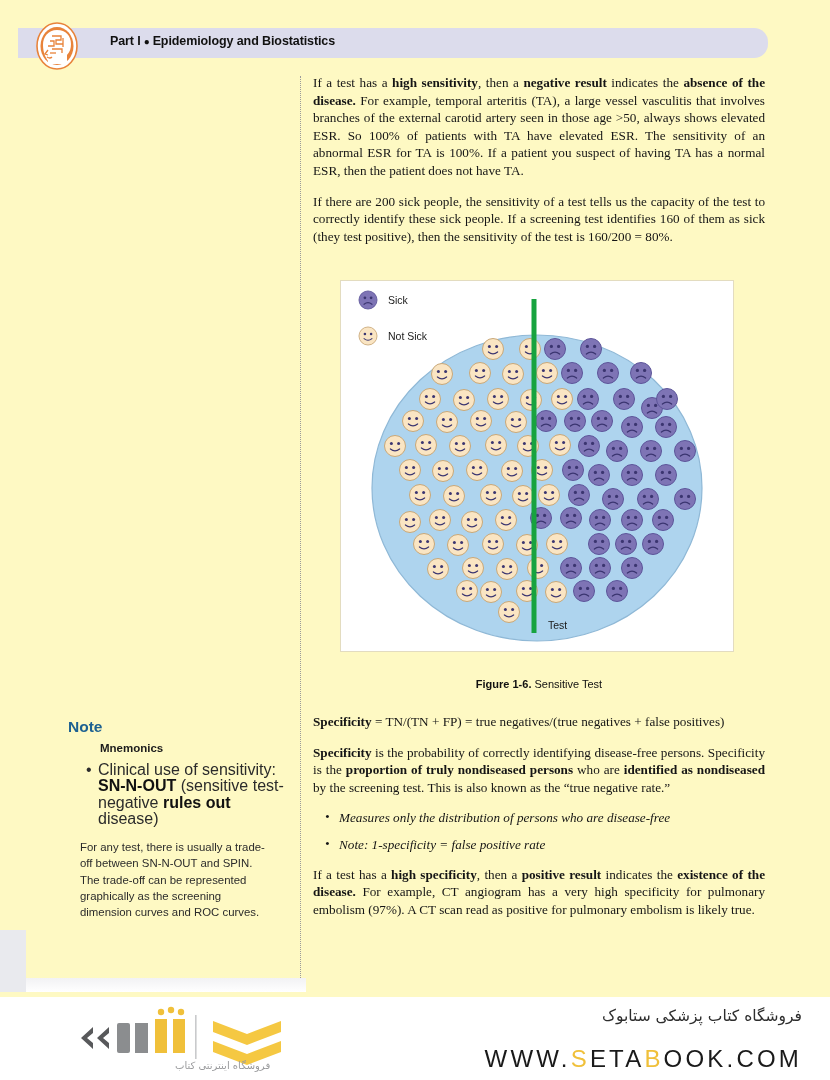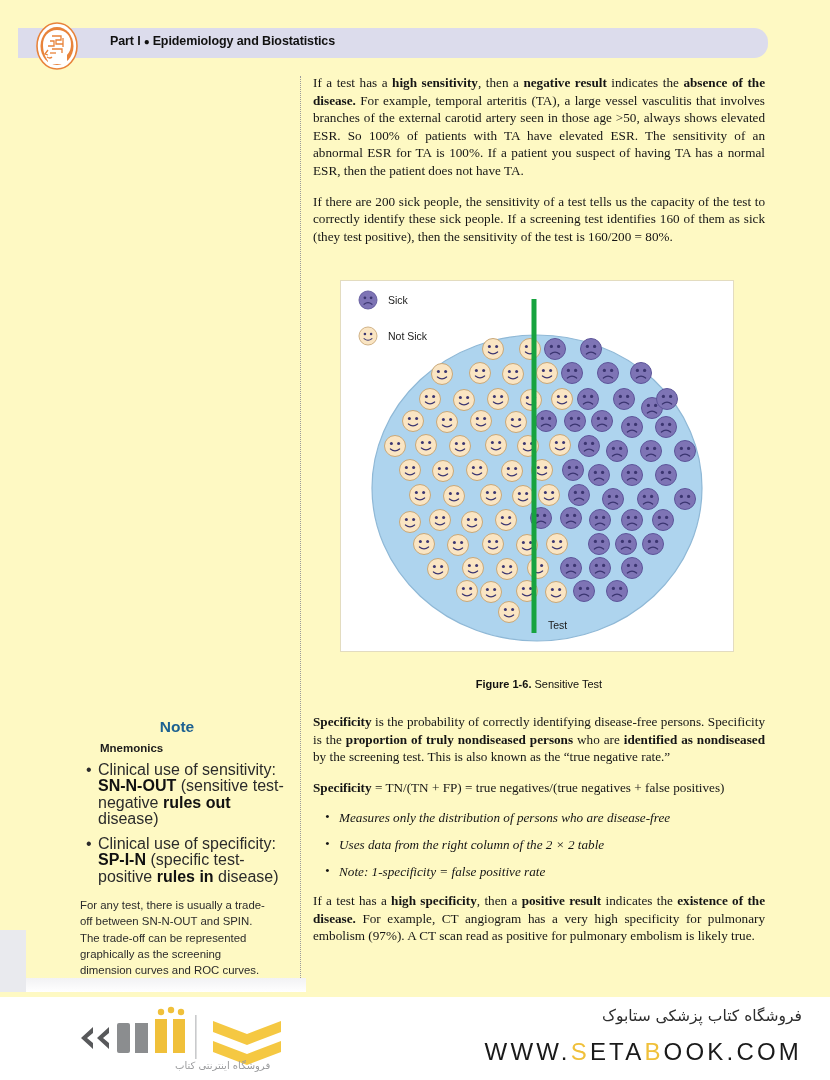--- a/index.html
+++ b/index.html
@@ -135,21 +135,20 @@
     position: absolute;
     left: 68px; top: 718px;
     width: 218px;
   }
   #note-heading {
     font-family: "Liberation Sans", sans-serif;
     font-weight: bold;
     font-size: 15.5px;
     color: #1d6191;
     margin: 0 0 6px 0;
-    text-align: center;
   }
   #note-sub {
     font-family: "Liberation Sans", sans-serif;
     font-weight: bold;
     font-size: 11.5px;
     color: #1b1b1b;
     margin: 0 0 8px 0;
     padding-left: 32px;
   }
   ul.note-list {
@@ -195,21 +194,21 @@
   #footer-right {
     position: absolute;
     right: 28px; top: 10px;
     text-align: right;
   }
   #footer-fa {
     font-family: "DejaVu Sans", sans-serif;
     font-size: 15.5px;
     color: #2d2d2d;
     direction: rtl;
-    margin-bottom: 13px;
+    margin-bottom: 20px;
     white-space: nowrap;
   }
   #footer-url {
     font-family: "Liberation Sans", sans-serif;
     font-size: 24px;
     letter-spacing: 3.2px;
     color: #1a1a1a;
     white-space: nowrap;
   }
   #footer-url .gold { color: #f0c03a; }
@@ -385,36 +384,34 @@
       <text x="207" y="348" font-family="Liberation Sans, sans-serif" font-size="10.5" fill="#1b1b1b">Test</text>
     </svg>
   </div>
 
   <div id="figure-caption">
     <span class="figlabel">Figure 1-6.</span>
     <span>Sensitive Test</span>
   </div>
 
   <div id="after-figure">
+    <p class="body-par nojust"><b>Specificity</b> = TN/(TN + FP) = true negatives/(true negatives + false positives)</p>
     <p class="body-par"><b>Specificity</b> is the probability of correctly identifying disease-free persons. Specificity is the <b>proportion of truly nondiseased persons</b> who are <b>identified as nondiseased</b> by the screening test. This is also known as the “true negative rate.”</p>
-    <p class="body-par nojust"><b>Specificity</b> = TN/(TN + FP) = true negatives/(true negatives + false positives)</p>
     <ul class="body-list">
       <li>Measures only the distribution of persons who are disease-free</li>
-      <li>Uses data from the right column of the 2 × 2 table</li>
       <li>Note: 1-specificity = false positive rate</li>
     </ul>
     <p class="body-par">If a test has a <b>high specificity</b>, then a <b>positive result</b> indicates the <b>existence of the disease.</b> For example, CT angiogram has a very high specificity for pulmonary embolism (97%). A CT scan read as positive for pulmonary embolism is likely true.</p>
   </div>
 
   <div id="note-box">
     <div id="note-heading">Note</div>
     <div id="note-sub">Mnemonics</div>
     <ul class="note-list">
       <li>Clinical use of sensitivity: <b>SN-N-OUT</b> (sensitive test-negative <b>rules out</b> disease)</li>
-      <li>Clinical use of specificity: <b>SP-I-N</b> (specific test-positive <b>rules in</b> disease)</li>
     </ul>
     <p id="note-tail">For any test, there is usually a trade-off between SN-N-OUT and SPIN. The trade-off can be represented graphically as the screening dimension curves and ROC curves.</p>
   </div>
 
   <div class="scan-blob" id="blob-c"></div>
   <div class="scan-blob" id="blob-a"></div>
 
   <div id="footer">
     <svg id="footer-left" viewBox="0 0 250 70">
       <g fill="#58595b">

